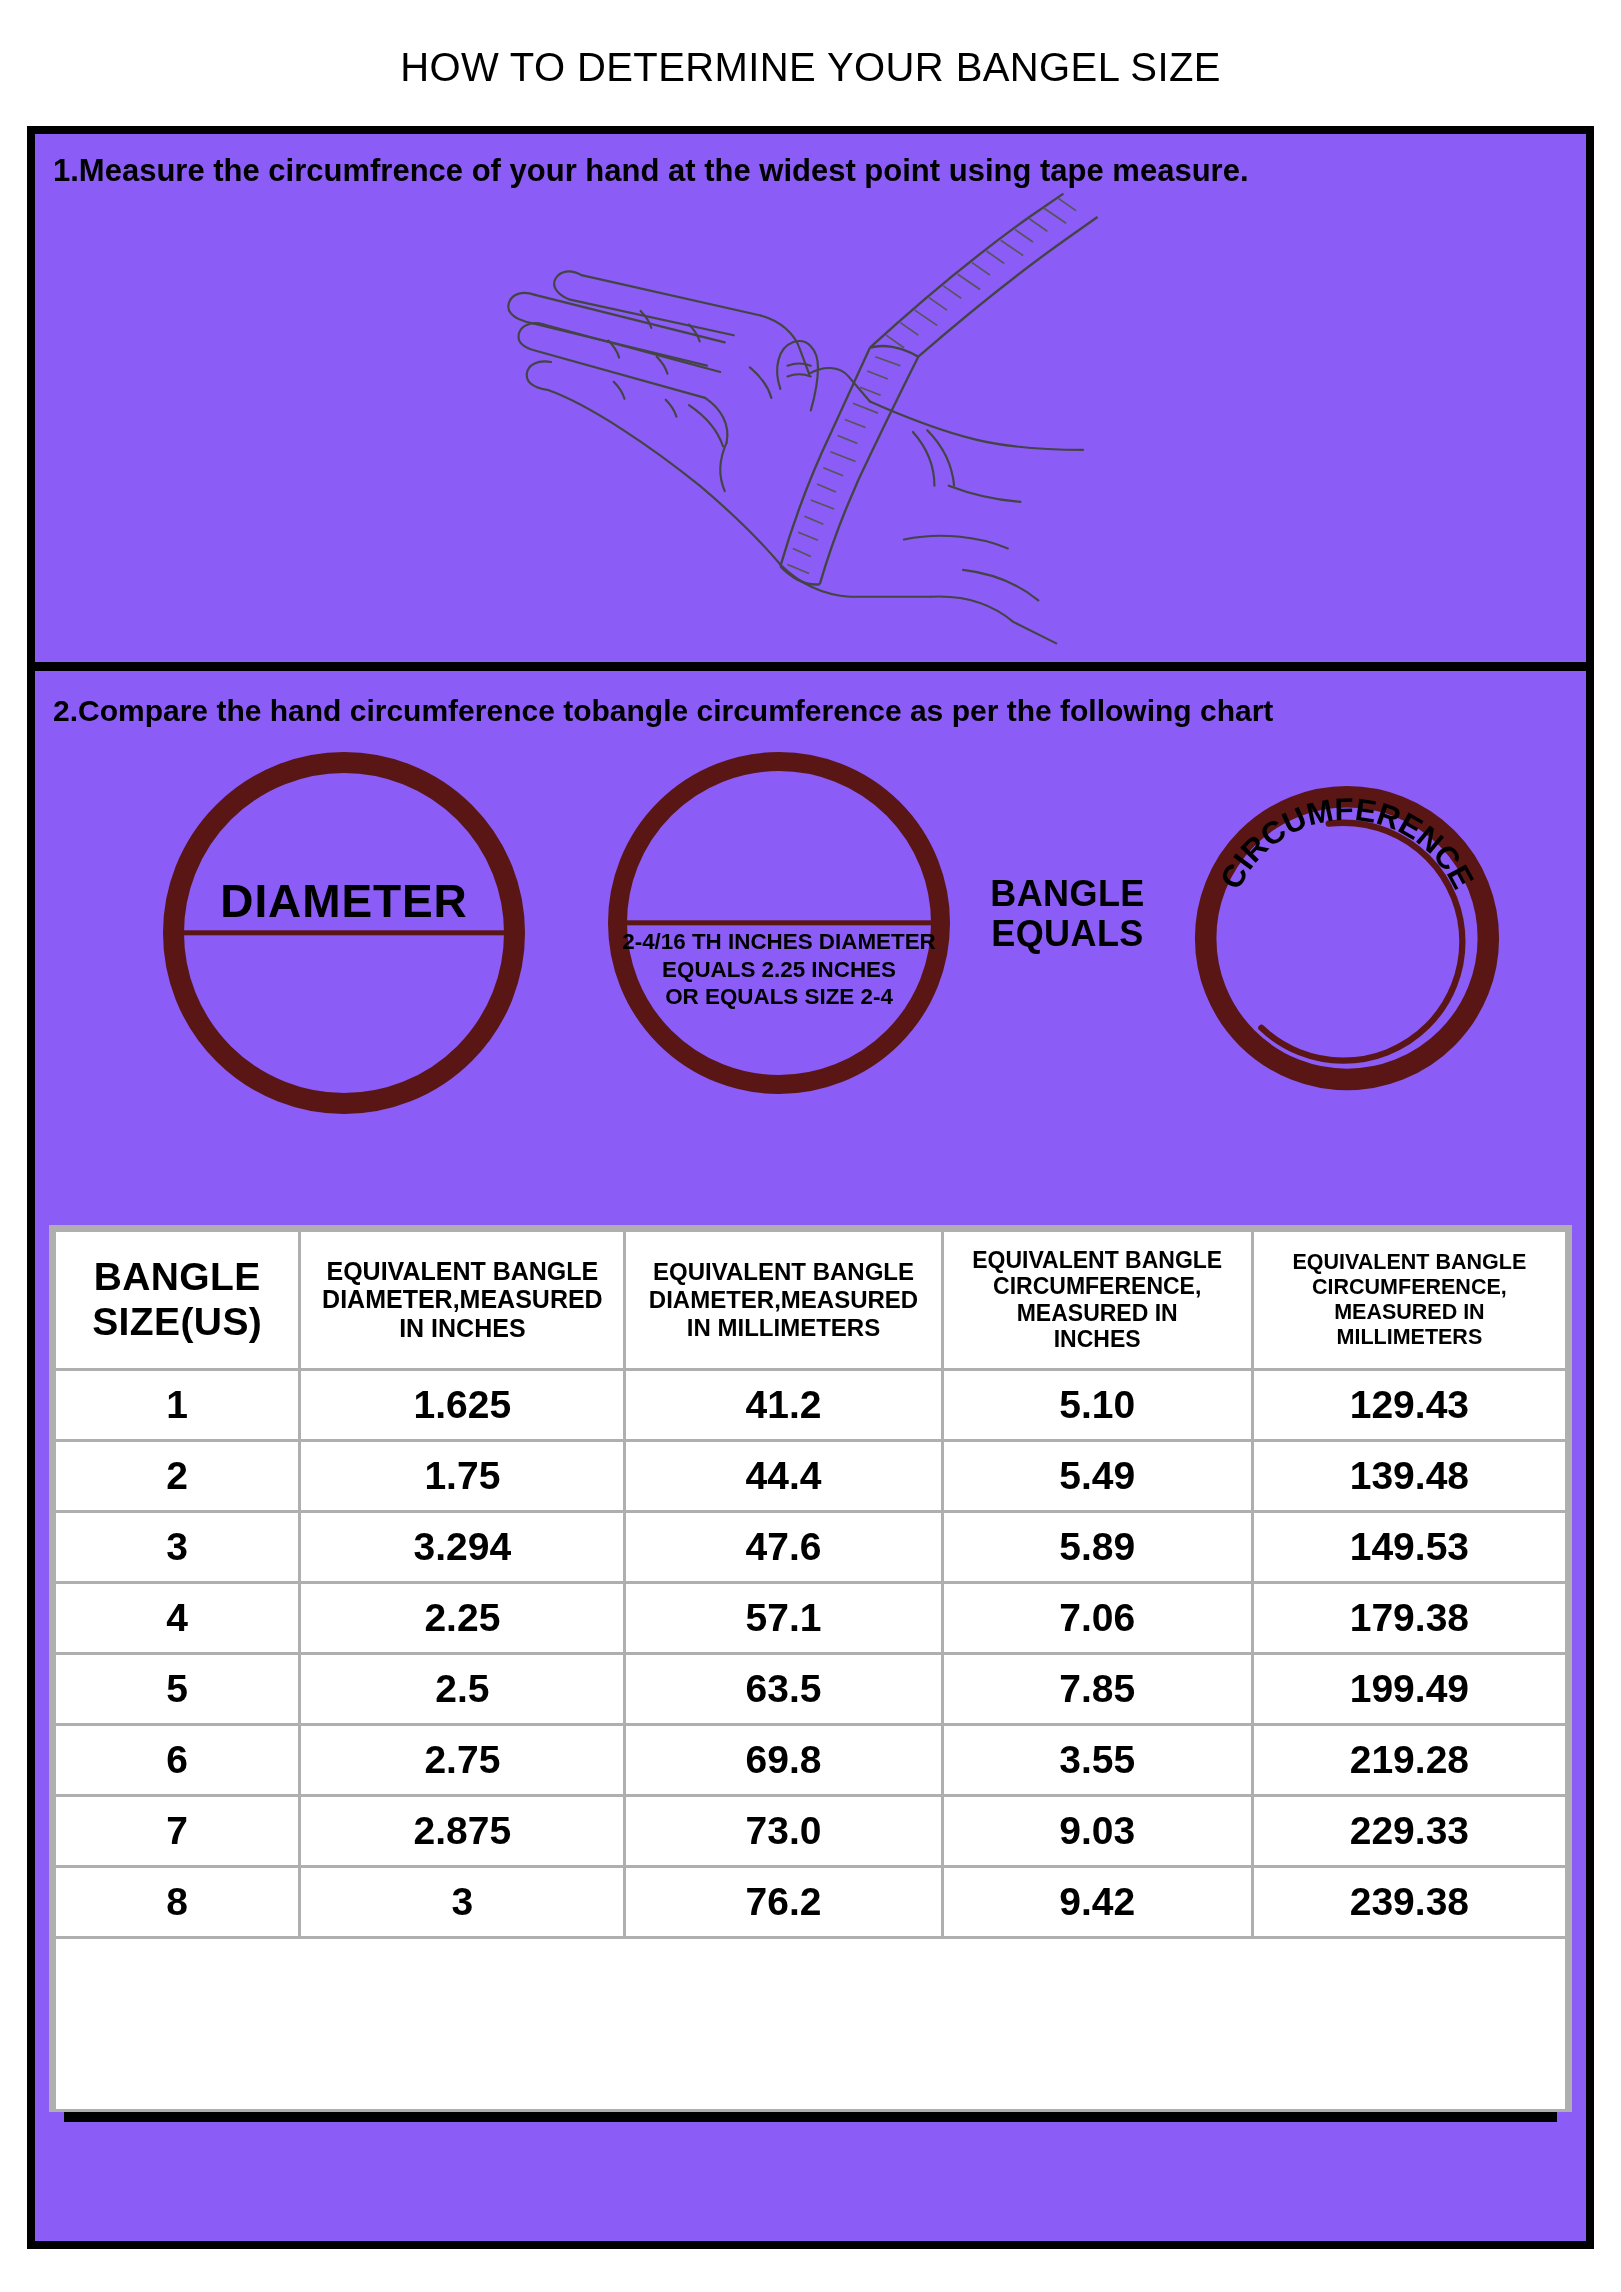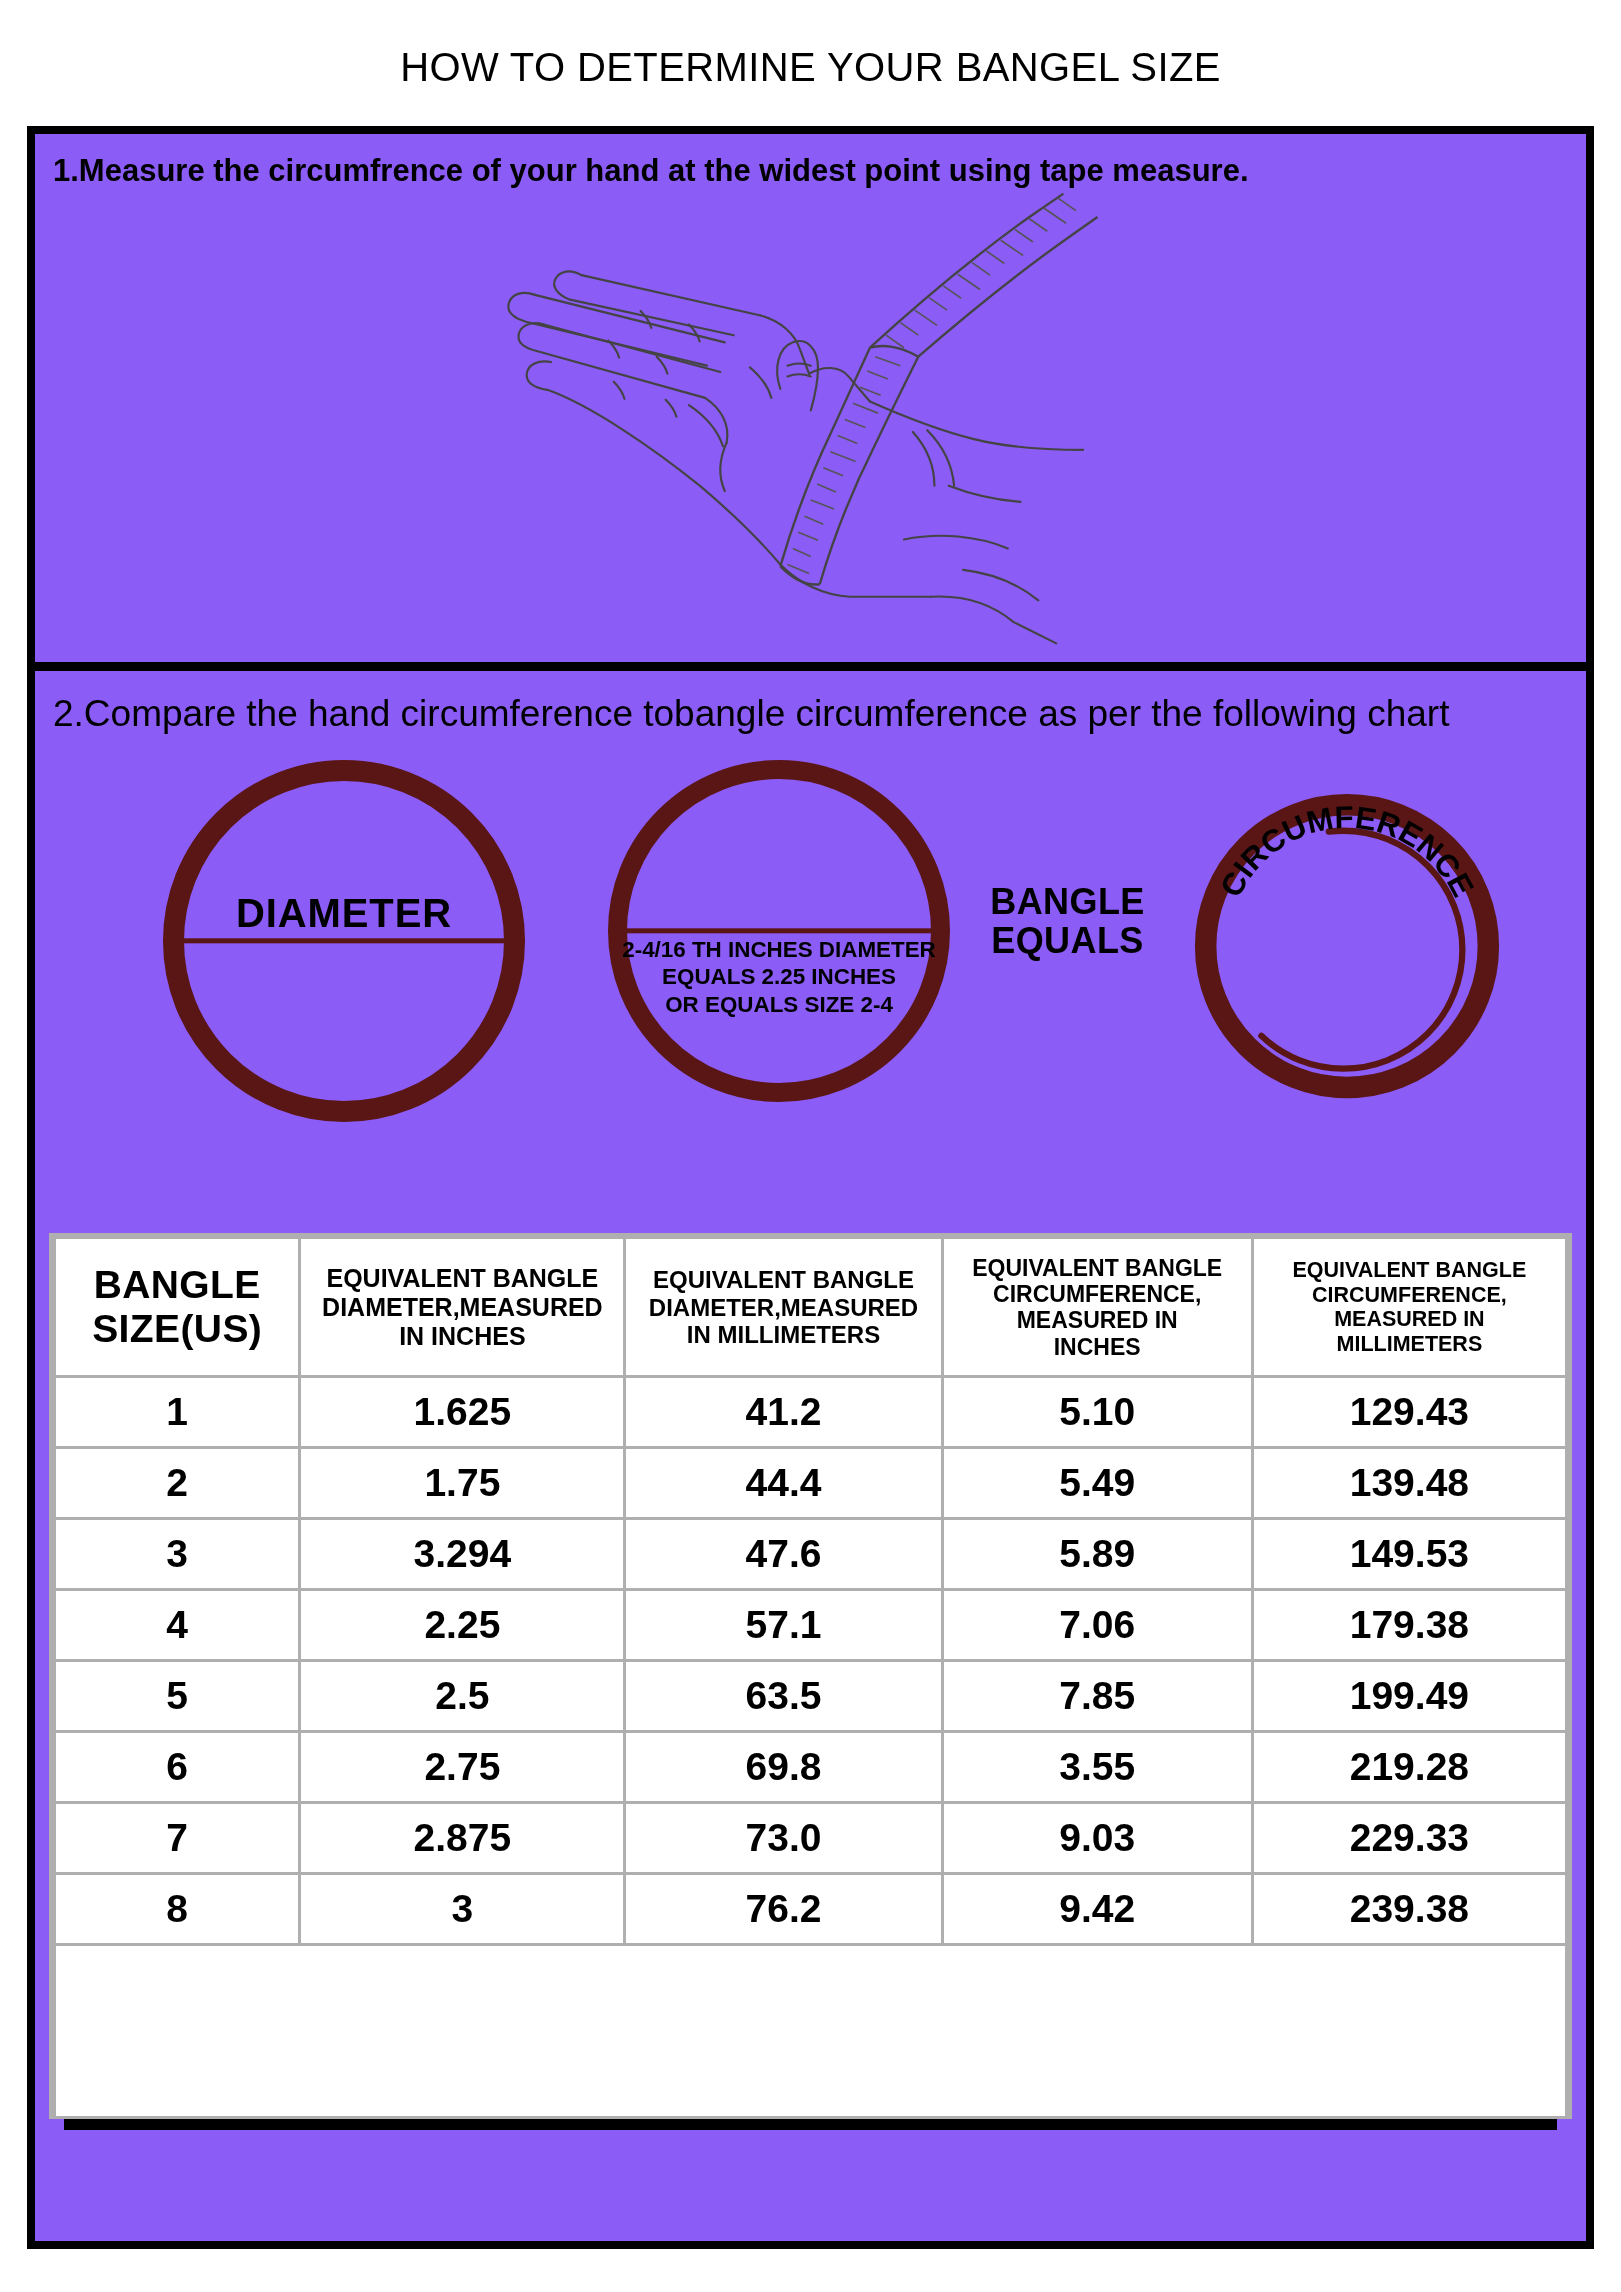--- a/index.html
+++ b/index.html
@@ -75,22 +75,22 @@
     height: 100%;
   }
 
   
   .section-two {
     position: relative;
     flex: 1 1 auto;
     overflow: hidden;
   }
   .step-text-2 {
-    font-size: 37px;
-    font-weight: 400;
+    font-size: 30px;
+    font-weight: 700;
     padding: 23px 16px 0 18px;
     line-height: 1.1;
     white-space: nowrap;
   }
 
   
   .circles-row {
     position: relative;
     height: 475px;
     margin-top: 16px;
@@ -119,21 +119,21 @@
     background: #5A1515;
     transform: translateY(-50%);
   }
   .diam-label {
     position: absolute;
     left: 0;
     top: 50%;
     width: 100%;
     text-align: center;
     transform: translateY(-100%);
-    font-size: 40px;
+    font-size: 46px;
     font-weight: 700;
     letter-spacing: 0.9px;
     padding-bottom: 5.4px;
     box-sizing: border-box;
   }
 
   
   .ring-2 {
     left: 573px;
     top: 9px;

